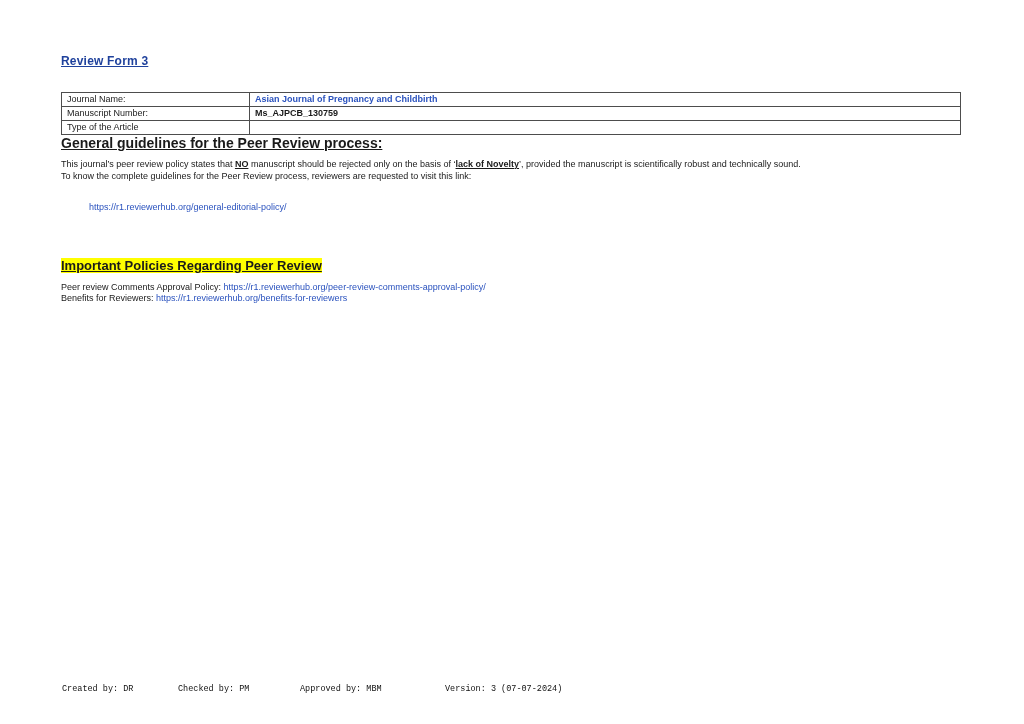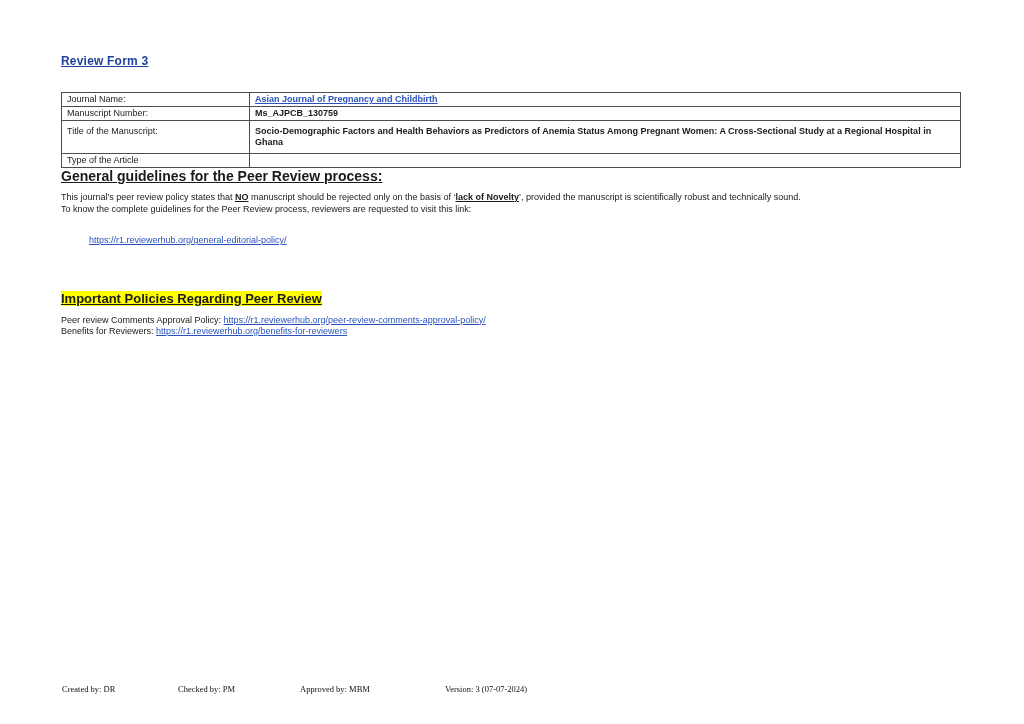--- a/index.html
+++ b/index.html
@@ -37,21 +37,20 @@
     padding: 1px 5px;
     vertical-align: top;
     line-height: 11px;
   }
   td.label-col { width: 188px; color: #222; }
   tr.row-tall td { padding-top: 5px; padding-bottom: 5px; }
   .bold { font-weight: bold; }
   .u { text-decoration: underline; }
   a.link, .link {
     color: #2A52BE;
-    text-decoration: underline;
     cursor: pointer;
   }
   .section-heading {
     font-size: 14px;
     font-weight: bold;
     text-decoration: underline;
   }
   .para {
     margin-top: 8px;
     font-size: 9px;
@@ -80,21 +79,21 @@
   .footer {
     position: absolute;
     left: 62px;
     top: 684px;
     width: 900px;
     height: 14px;
     font-family: "Liberation Serif", serif;
     font-size: 8.5px;
     color: #111;
   }
-  .footer span { position: absolute; top: 0; white-space: nowrap; }
+  .footer span { position: absolute; top: 0; white-space: nowrap; font-family: Liberation Mono, monospace; }
   .footer .f-created  { left: 0; }
   .footer .f-checked  { left: 116px; }
   .footer .f-approved { left: 238px; }
   .footer .f-version  { left: 383px; }
 </style>
 </head>
 <body>
 
 <div class="doc">
 
@@ -104,24 +103,20 @@
     <tbody>
       <tr>
         <td class="label-col">Journal Name:</td>
         <td>
           <a class="link bold">Asian Journal of Pregnancy and Childbirth</a>
         </td>
       </tr>
       <tr>
         <td class="label-col">Manuscript Number:</td>
         <td class="bold">Ms_AJPCB_130759</td>
-      </tr>
-      <tr class="row-tall">
-        <td class="label-col">Title of the Manuscript:</td>
-        <td class="bold">Socio-Demographic Factors and Health Behaviors as Predictors of Anemia Status Among Pregnant Women: A Cross-Sectional Study at a Regional Hospital in Ghana</td>
       </tr>
       <tr>
         <td class="label-col">Type of the Article</td>
         <td></td>
       </tr>
     </tbody>
   </table>
 
   <div class="section-heading">General guidelines for the Peer Review process:</div>
 

